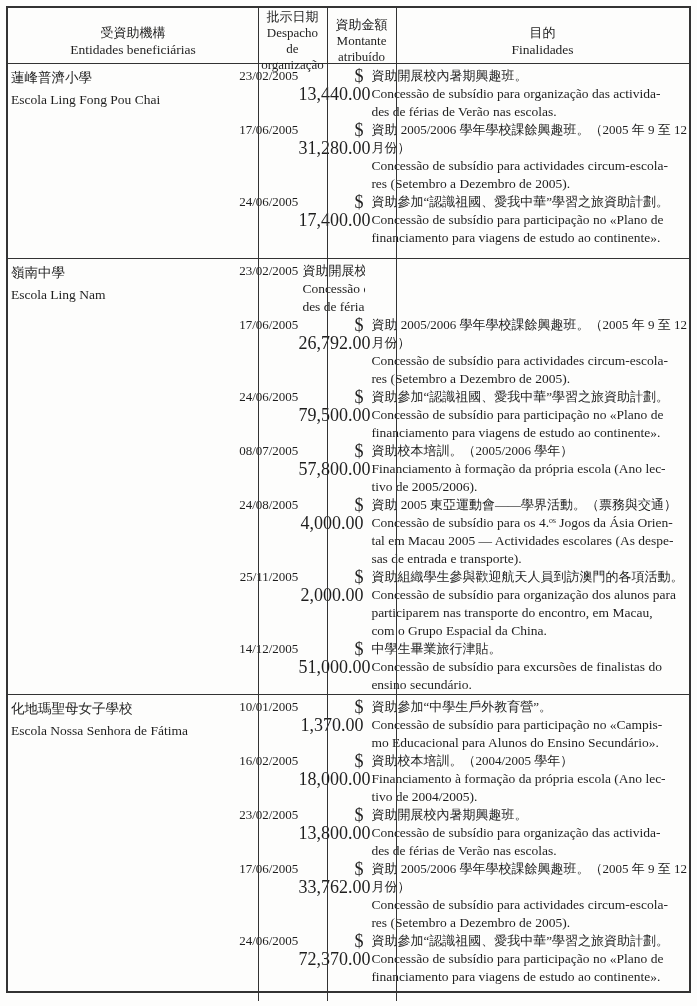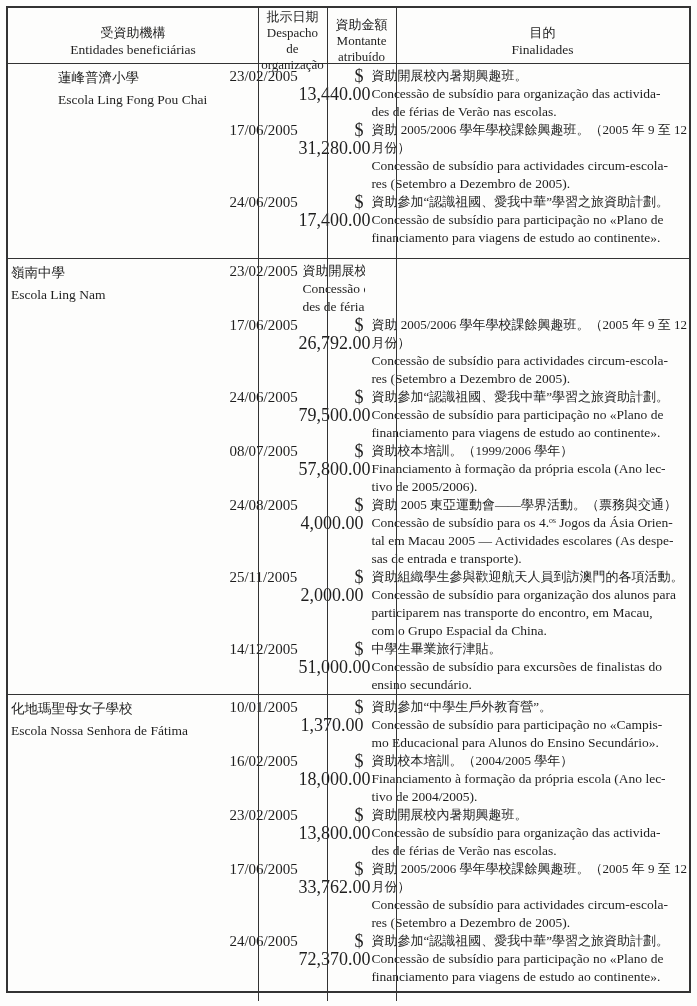--- a/index.html
+++ b/index.html
@@ -59,21 +59,21 @@
   .th .pt { font-size: 13.5px; }
   .th.narrow { line-height: 16px; }
   .th.narrow .pt { font-size: 13px; }
 
   .tbody { position: relative; }
   .row {
     display: flex;
     border-bottom: 1px solid #333;
   }
   .row:last-child { border-bottom: none; }
-  .row.h1 { min-height: 194px; padding-left: 47px; }
+  .row.h1 { min-height: 194px; }
   .row.h2 { min-height: 435px; }
   .row.h3 { min-height: 296px; gap: 37px; }
 
   .entity-cell {
     width: 250px;
     box-sizing: border-box;
     padding: 3px 4px 0 3px;
     font-size: 13.5px;
     line-height: 22px;
   }
@@ -83,22 +83,22 @@
     flex-direction: column;
   }
   .item {
     display: grid;
     grid-template-columns: 69px 69px 1fr;
   }
   .item:first-child .cell { padding-top: 3px; }
   .item:last-child { flex: 1; }
   .cell { box-sizing: border-box; }
   .date-cell {
-    text-align: left;
-    font-size: 15px;
+    text-align: right;
+    font-size: 13px;
     line-height: 18px;
     font-family: Liberation Serif, serif;
   }
   .amount-cell {
     text-align: right;
     padding-right: 4px;
     font-size: 18px;
     line-height: 18px;
   }
   .purpose-cell {
@@ -208,21 +208,21 @@
               <div class="cell purpose-cell">
                 <div class="line zh">資助參加“認識祖國、愛我中華”學習之旅資助計劃。</div>
                 <div class="line pt">Concessão de subsídio para participação no «Plano de</div>
                 <div class="line pt">financiamento para viagens de estudo ao continente».</div>
               </div>
             </div>
             <div class="item">
               <div class="cell date-cell">08/07/2005</div>
               <div class="cell amount-cell">$ 57,800.00</div>
               <div class="cell purpose-cell">
-                <div class="line zh">資助校本培訓。（1999/2006 學年）</div>
+                <div class="line zh">資助校本培訓。（2005/2006 學年）</div>
                 <div class="line pt">Financiamento à formação da própria escola (Ano lec-</div>
                 <div class="line pt">tivo de 2005/2006).</div>
               </div>
             </div>
             <div class="item">
               <div class="cell date-cell">24/08/2005</div>
               <div class="cell amount-cell">$ 4,000.00</div>
               <div class="cell purpose-cell">
                 <div class="line zh">資助 2005 東亞運動會——學界活動。（票務與交通）</div>
                 <div class="line pt">Concessão de subsídio para os 4.ᵒˢ Jogos da Ásia Orien-</div>

